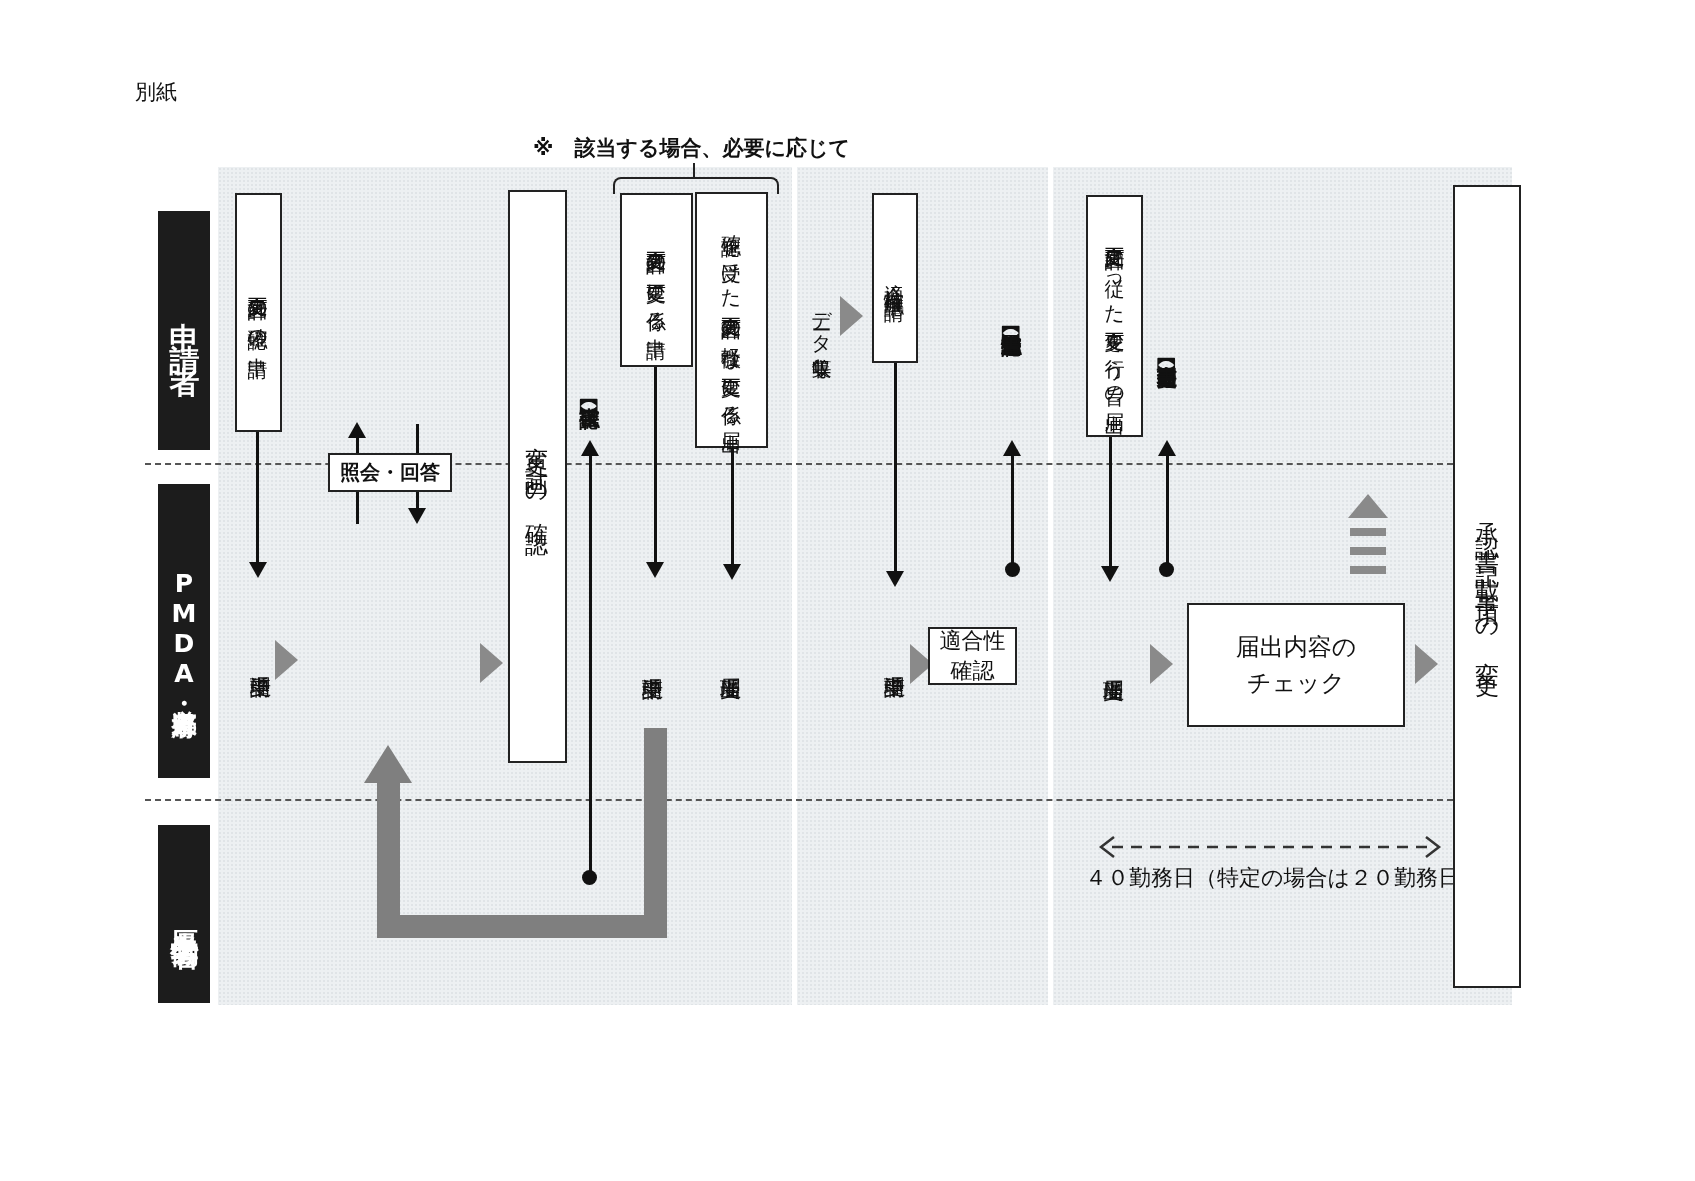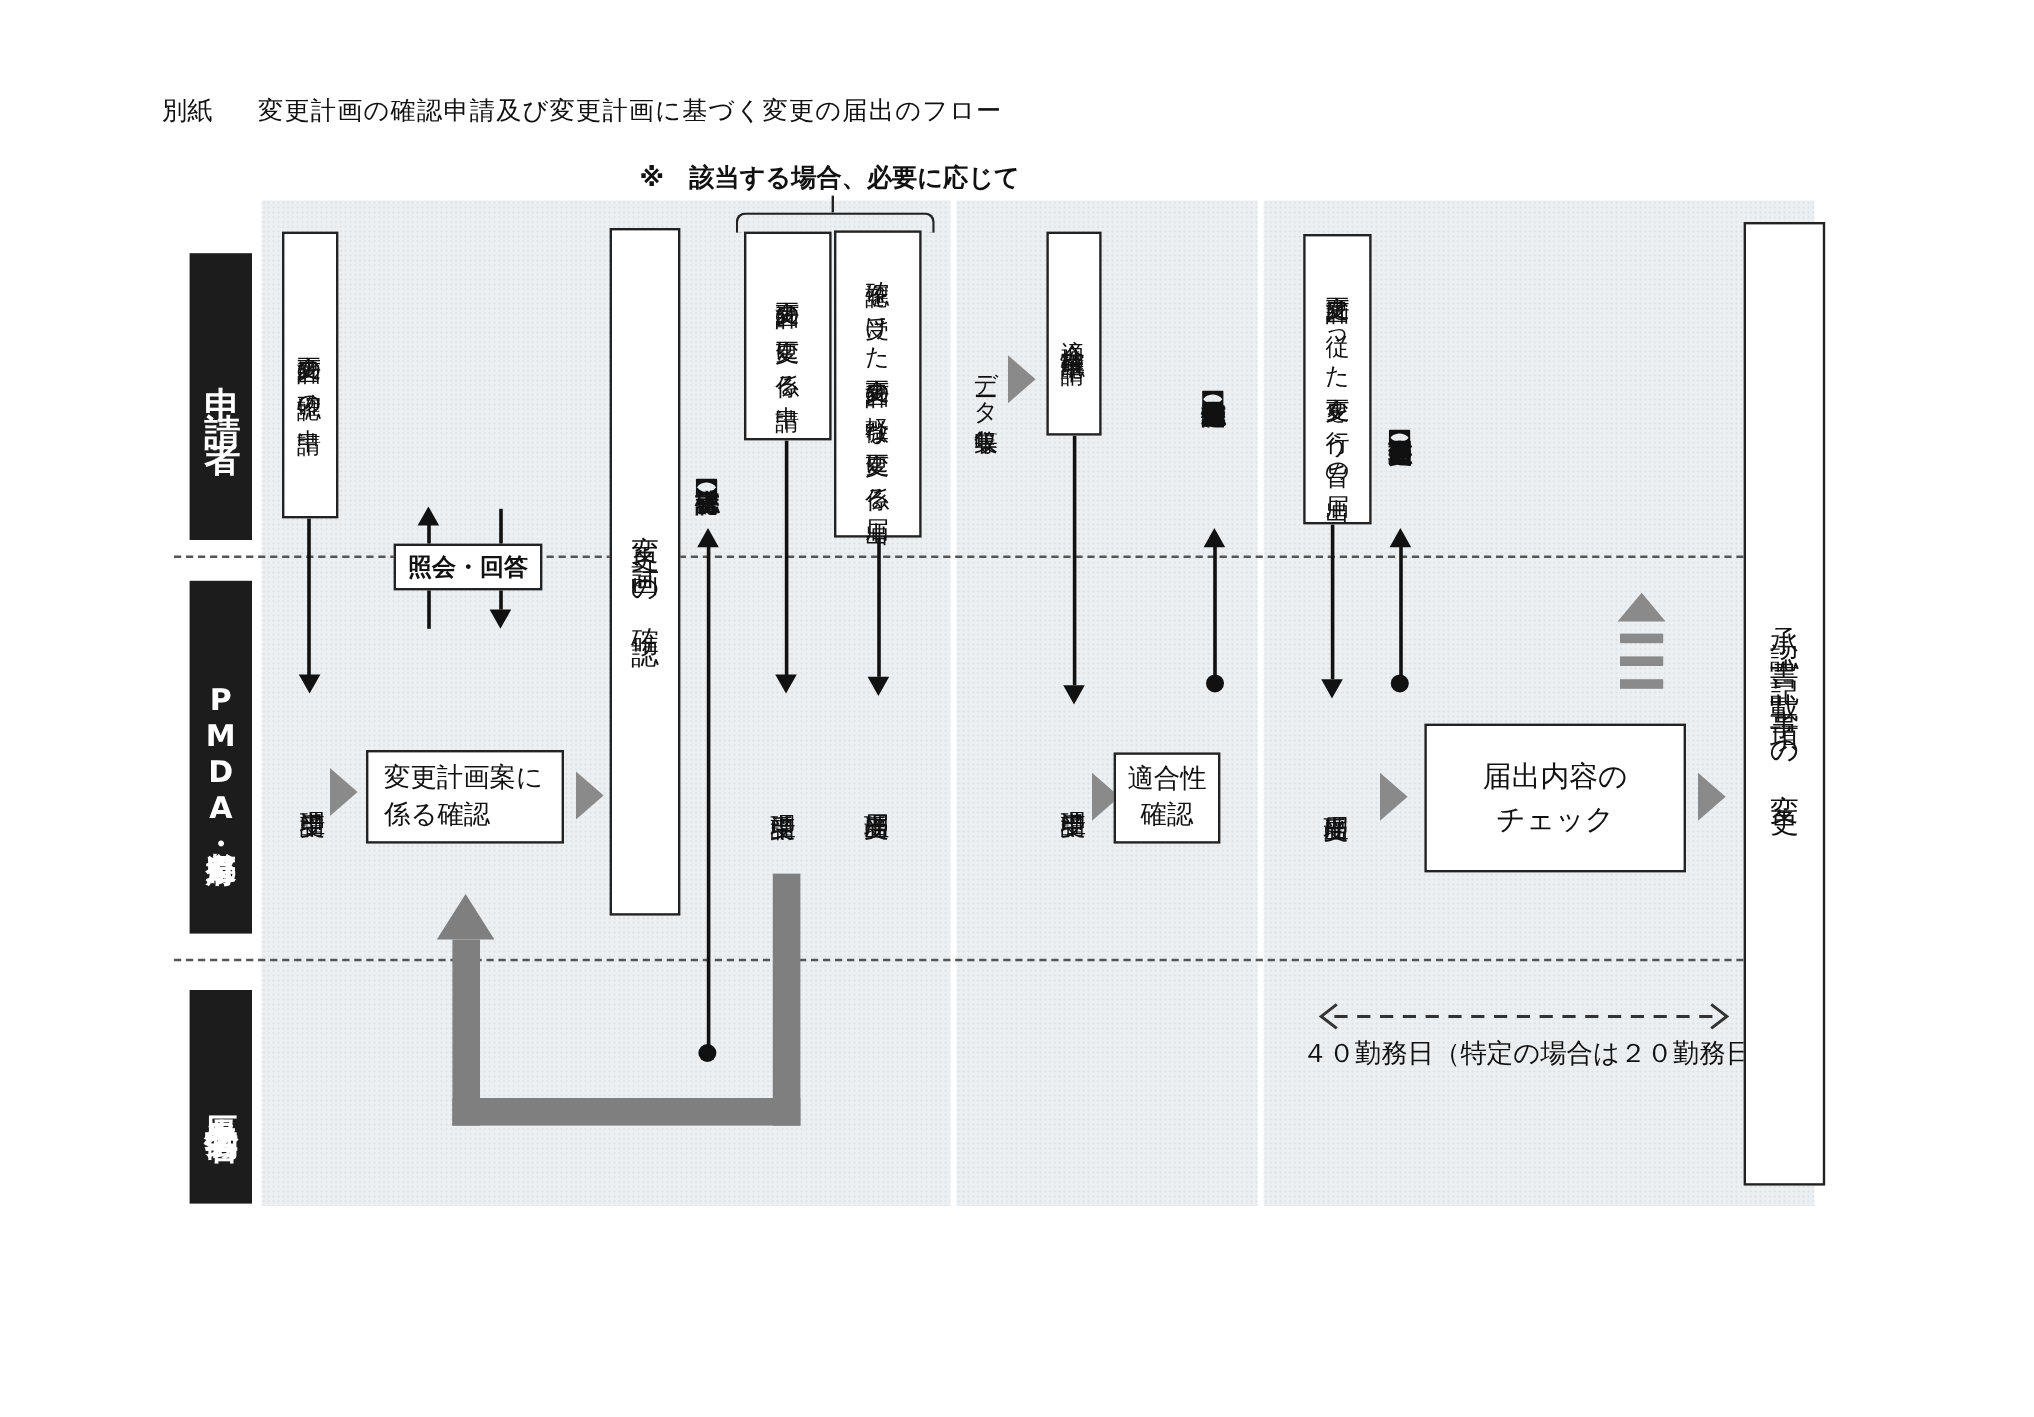--- a/index.html
+++ b/index.html
@@ -47,21 +47,20 @@
            border-right:2px solid #222;border-radius:8px 8px 0 0;z-index:2;}
   .bracket-stem{position:absolute;width:2px;background:#222;z-index:2;}
   .title-serif{font-family:"Liberation Serif","DejaVu Serif",serif;}
 </style>
 </head>
 <body>
 
 <div class="canvas">
 
   <div class="abs title-serif" style="left:135px;top:78px;font-size:21px;">別紙</div>
-  <div class="abs title-serif" style="left:215px;top:78px;font-size:21px;letter-spacing:1px;">変更計画の確認申請及び変更計画に基づく変更の届出のフロー</div>
   <div class="abs bold" style="left:533px;top:134px;font-size:21px;">※　該当する場合、必要に応じて</div>
 
   <div class="panel" style="left:218px;top:167px;width:574px;height:838px;"></div>
   <div class="panel" style="left:797px;top:167px;width:251px;height:838px;"></div>
   <div class="panel" style="left:1053px;top:167px;width:459px;height:838px;"></div>
 
   <div class="lanebar" style="left:158px;top:211px;width:52px;height:239px;font-size:30px;letter-spacing:22px;">申請者</div>
   <div class="lanebar" style="left:158px;top:484px;width:52px;height:294px;font-size:25px;letter-spacing:1px;">PMDA・都道府県</div>
   <div class="lanebar" style="left:158px;top:825px;width:52px;height:178px;font-size:28px;letter-spacing:3px;">厚生労働省</div>
 
@@ -79,22 +78,20 @@
 
   <div class="vline" style="left:356px;top:436px;height:88px;"></div>
   <div class="ah-up" style="left:348px;top:422px;"></div>
   <div class="vline" style="left:416px;top:424px;height:84px;"></div>
   <div class="ah-down" style="left:408px;top:508px;"></div>
   <div class="box bold" style="left:328px;top:453px;width:124px;height:39px;font-size:20px;">照会・回答</div>
 
   <div class="vlabel" style="left:247px;top:618px;width:27px;height:84px;font-size:21px;">申請受理</div>
   <div class="tri-right" style="left:275px;top:640px;"></div>
 
-  <div class="box pre" style="left:305px;top:625px;width:165px;height:78px;font-size:22px;line-height:31px;justify-content:flex-start;padding-left:13px;">変更計画案に
-係る確認</div>
   <div class="tri-right" style="left:480px;top:643px;"></div>
 
   <div class="box vt" style="left:508px;top:190px;width:59px;height:573px;font-size:23px;letter-spacing:10px;">変更計画の確認</div>
 
   <div class="vlabel bold" style="left:577px;top:344px;width:27px;height:96px;font-size:20px;">【確認書】</div>
   <div class="ah-up" style="left:581px;top:440px;"></div>
   <div class="vline" style="left:589px;top:454px;height:424px;"></div>
   <div class="dot" style="left:582px;top:870px;"></div>
 
   <div class="bracket-stem" style="left:693px;top:163px;height:14px;"></div>
@@ -118,21 +115,21 @@
   <div class="vline" style="left:894px;top:363px;height:208px;"></div>
   <div class="ah-down" style="left:886px;top:571px;"></div>
 
   <div class="vlabel bold" style="left:997px;top:200px;width:31px;height:238px;font-size:20px;">【適合性確認結果通知書】</div>
   <div class="ah-up" style="left:1003px;top:440px;"></div>
   <div class="vline" style="left:1011px;top:454px;height:112px;"></div>
   <div class="dot" style="left:1005px;top:562px;"></div>
 
   <div class="vlabel" style="left:881px;top:618px;width:27px;height:84px;font-size:21px;">申請受理</div>
   <div class="tri-right" style="left:910px;top:644px;"></div>
-  <div class="box pre" style="left:928px;top:627px;width:89px;height:76px;font-size:22px;line-height:30px;text-align:center;">適合性
+  <div class="box pre" style="left:928px;top:627px;width:89px;height:58px;font-size:22px;line-height:30px;text-align:center;">適合性
 確認</div>
 
   <div class="box vt" style="left:1086px;top:195px;width:57px;height:242px;font-size:20px;letter-spacing:2px;line-height:29px;padding:4px 0;">変更計画に従った変更を行う旨の届出</div>
   <div class="vline" style="left:1109px;top:437px;height:129px;"></div>
   <div class="ah-down" style="left:1101px;top:566px;"></div>
 
   <div class="vlabel bold" style="left:1153px;top:262px;width:30px;height:178px;font-size:20px;">【届出受理通知書】</div>
   <div class="ah-up" style="left:1158px;top:440px;"></div>
   <div class="vline" style="left:1166px;top:454px;height:110px;"></div>
   <div class="dot" style="left:1159px;top:562px;"></div>

